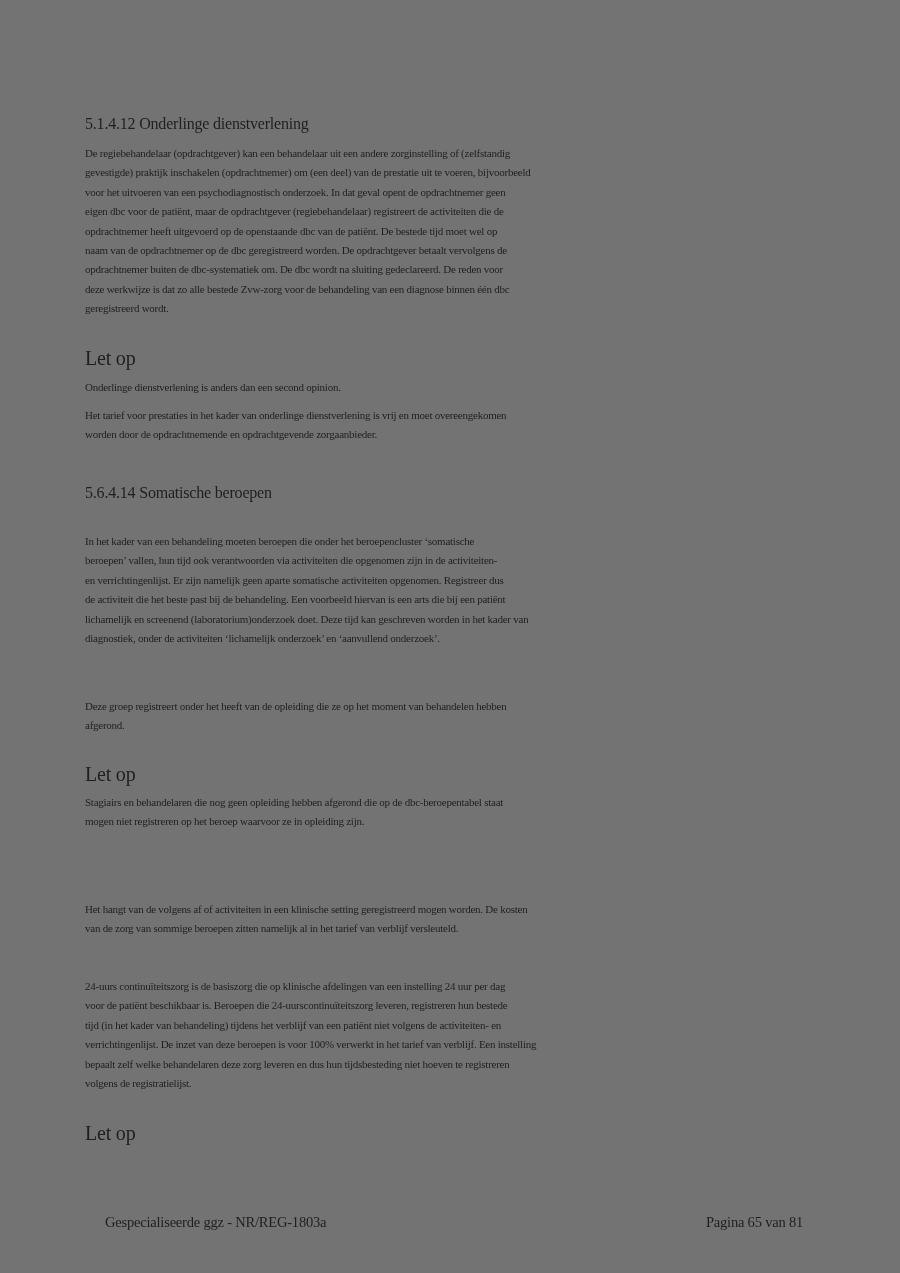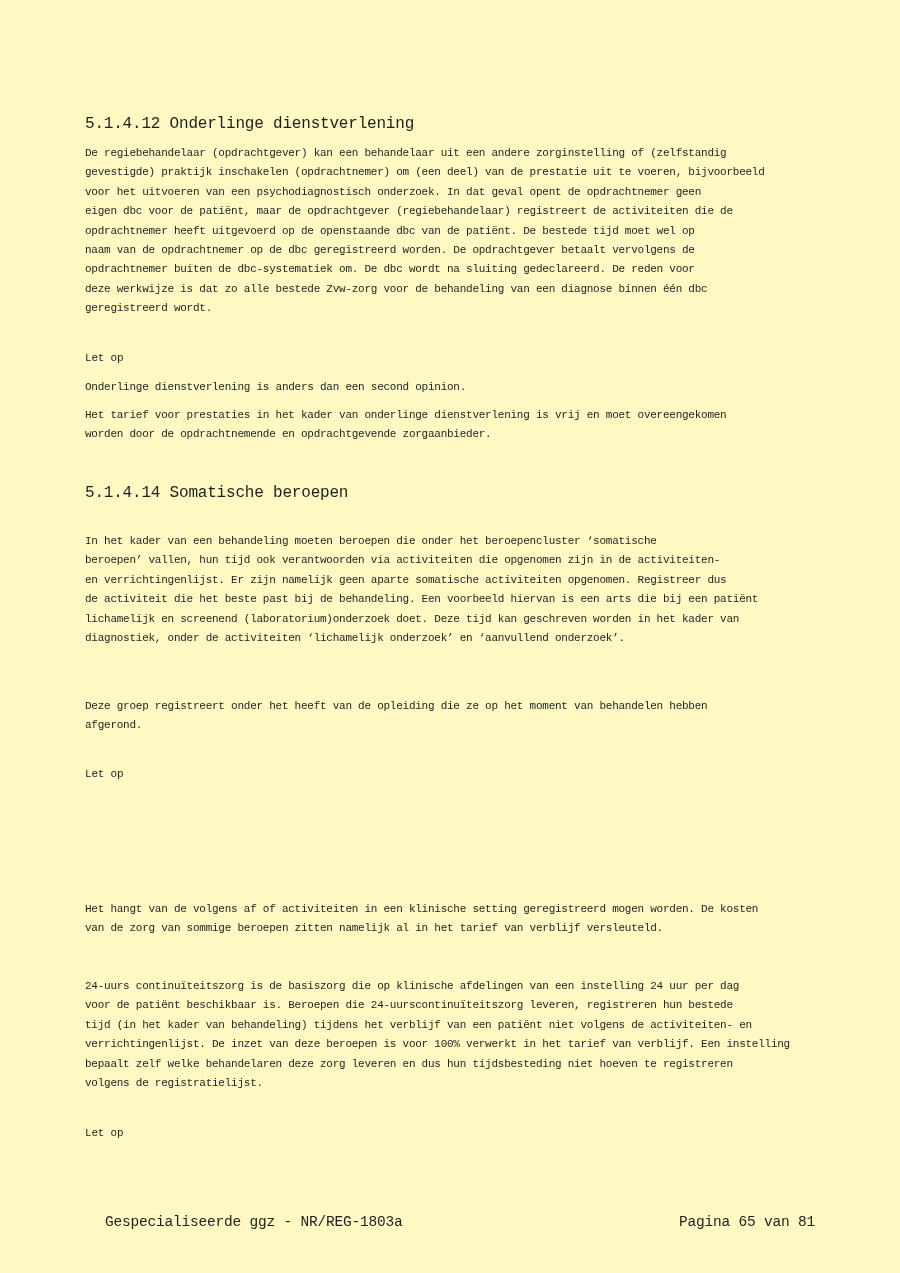--- a/index.html
+++ b/index.html
@@ -1,22 +1,22 @@
 <!DOCTYPE html>
 <html><head>
 <meta charset="utf-8">
 <style>
   * { margin: 0; padding: 0; box-sizing: border-box; }
   html, body { background: #ffffff; }
   .page {
     position: relative;
     width: 900px;
     height: 1273px;
-    background: #fef9c3;
-    font-family: Liberation Mono, monospace;
+    background: #737373;
+    font-family: Liberation Serif, serif;
     color: #1f1f1f;
     overflow: hidden;
     padding-left: 24px;
   }
   .block {
     position: absolute;
     left: 85px;
     white-space: pre;
   }
   .heading {
@@ -25,34 +25,34 @@
     letter-spacing: -0.2px;
     font-weight: 400;
   }
   .body-text {
     font-size: 11px;
     line-height: 19.4px;
     letter-spacing: -0.25px;
     font-weight: 400;
   }
   .note-label {
-    font-size: 11px;
+    font-size: 20px;
     line-height: 19.4px;
     letter-spacing: -0.2px;
     font-weight: 400;
   }
   .footer-text {
     font-size: 14.5px;
     line-height: 18px;
     letter-spacing: -0.2px;
     margin-left: 20px;
   }
   .footer-right {
     left: auto;
-    right: 85px;
+    right: 97px;
     text-align: center;
   }
 </style>
 </head>
 <body>
 
 <div class="page">
 
   <div class="block heading" style="top:114px">5.1.4.12 Onderlinge dienstverlening</div>
 
@@ -66,35 +66,37 @@
 deze werkwijze is dat zo alle bestede Zvw-zorg voor de behandeling van een diagnose binnen één dbc
 geregistreerd wordt.</div>
 
   <div class="block note-label" style="top:349px">Let op</div>
 
   <div class="block body-text" style="top:378px">Onderlinge dienstverlening is anders dan een second opinion.</div>
 
   <div class="block body-text" style="top:406px">Het tarief voor prestaties in het kader van onderlinge dienstverlening is vrij en moet overeengekomen
 worden door de opdrachtnemende en opdrachtgevende zorgaanbieder.</div>
 
-  <div class="block heading" style="top:483px">5.1.4.14 Somatische beroepen</div>
+  <div class="block heading" style="top:483px">5.6.4.14 Somatische beroepen</div>
 
   <div class="block body-text" style="top:532px">In het kader van een behandeling moeten beroepen die onder het beroepencluster ‘somatische
 beroepen’ vallen, hun tijd ook verantwoorden via activiteiten die opgenomen zijn in de activiteiten-
 en verrichtingenlijst. Er zijn namelijk geen aparte somatische activiteiten opgenomen. Registreer dus
 de activiteit die het beste past bij de behandeling. Een voorbeeld hiervan is een arts die bij een patiënt
 lichamelijk en screenend (laboratorium)onderzoek doet. Deze tijd kan geschreven worden in het kader van
 diagnostiek, onder de activiteiten ‘lichamelijk onderzoek’ en ‘aanvullend onderzoek’.</div>
 
 
   <div class="block body-text" style="top:697px">Deze groep registreert onder het heeft van de opleiding die ze op het moment van behandelen hebben
 afgerond.</div>
 
   <div class="block note-label" style="top:765px">Let op</div>
 
+  <div class="block body-text" style="top:793px">Stagiairs en behandelaren die nog geen opleiding hebben afgerond die op de dbc-beroepentabel staat
+mogen niet registreren op het beroep waarvoor ze in opleiding zijn.</div>
 
 
   <div class="block body-text" style="top:900px">Het hangt van de volgens af of activiteiten in een klinische setting geregistreerd mogen worden. De kosten
 van de zorg van sommige beroepen zitten namelijk al in het tarief van verblijf versleuteld.</div>
 
   <div class="block body-text" style="top:977px">24-uurs continuïteitszorg is de basiszorg die op klinische afdelingen van een instelling 24 uur per dag
 voor de patiënt beschikbaar is. Beroepen die 24-uurscontinuïteitszorg leveren, registreren hun bestede
 tijd (in het kader van behandeling) tijdens het verblijf van een patiënt niet volgens de activiteiten- en
 verrichtingenlijst. De inzet van deze beroepen is voor 100% verwerkt in het tarief van verblijf. Een instelling
 bepaalt zelf welke behandelaren deze zorg leveren en dus hun tijdsbesteding niet hoeven te registreren

